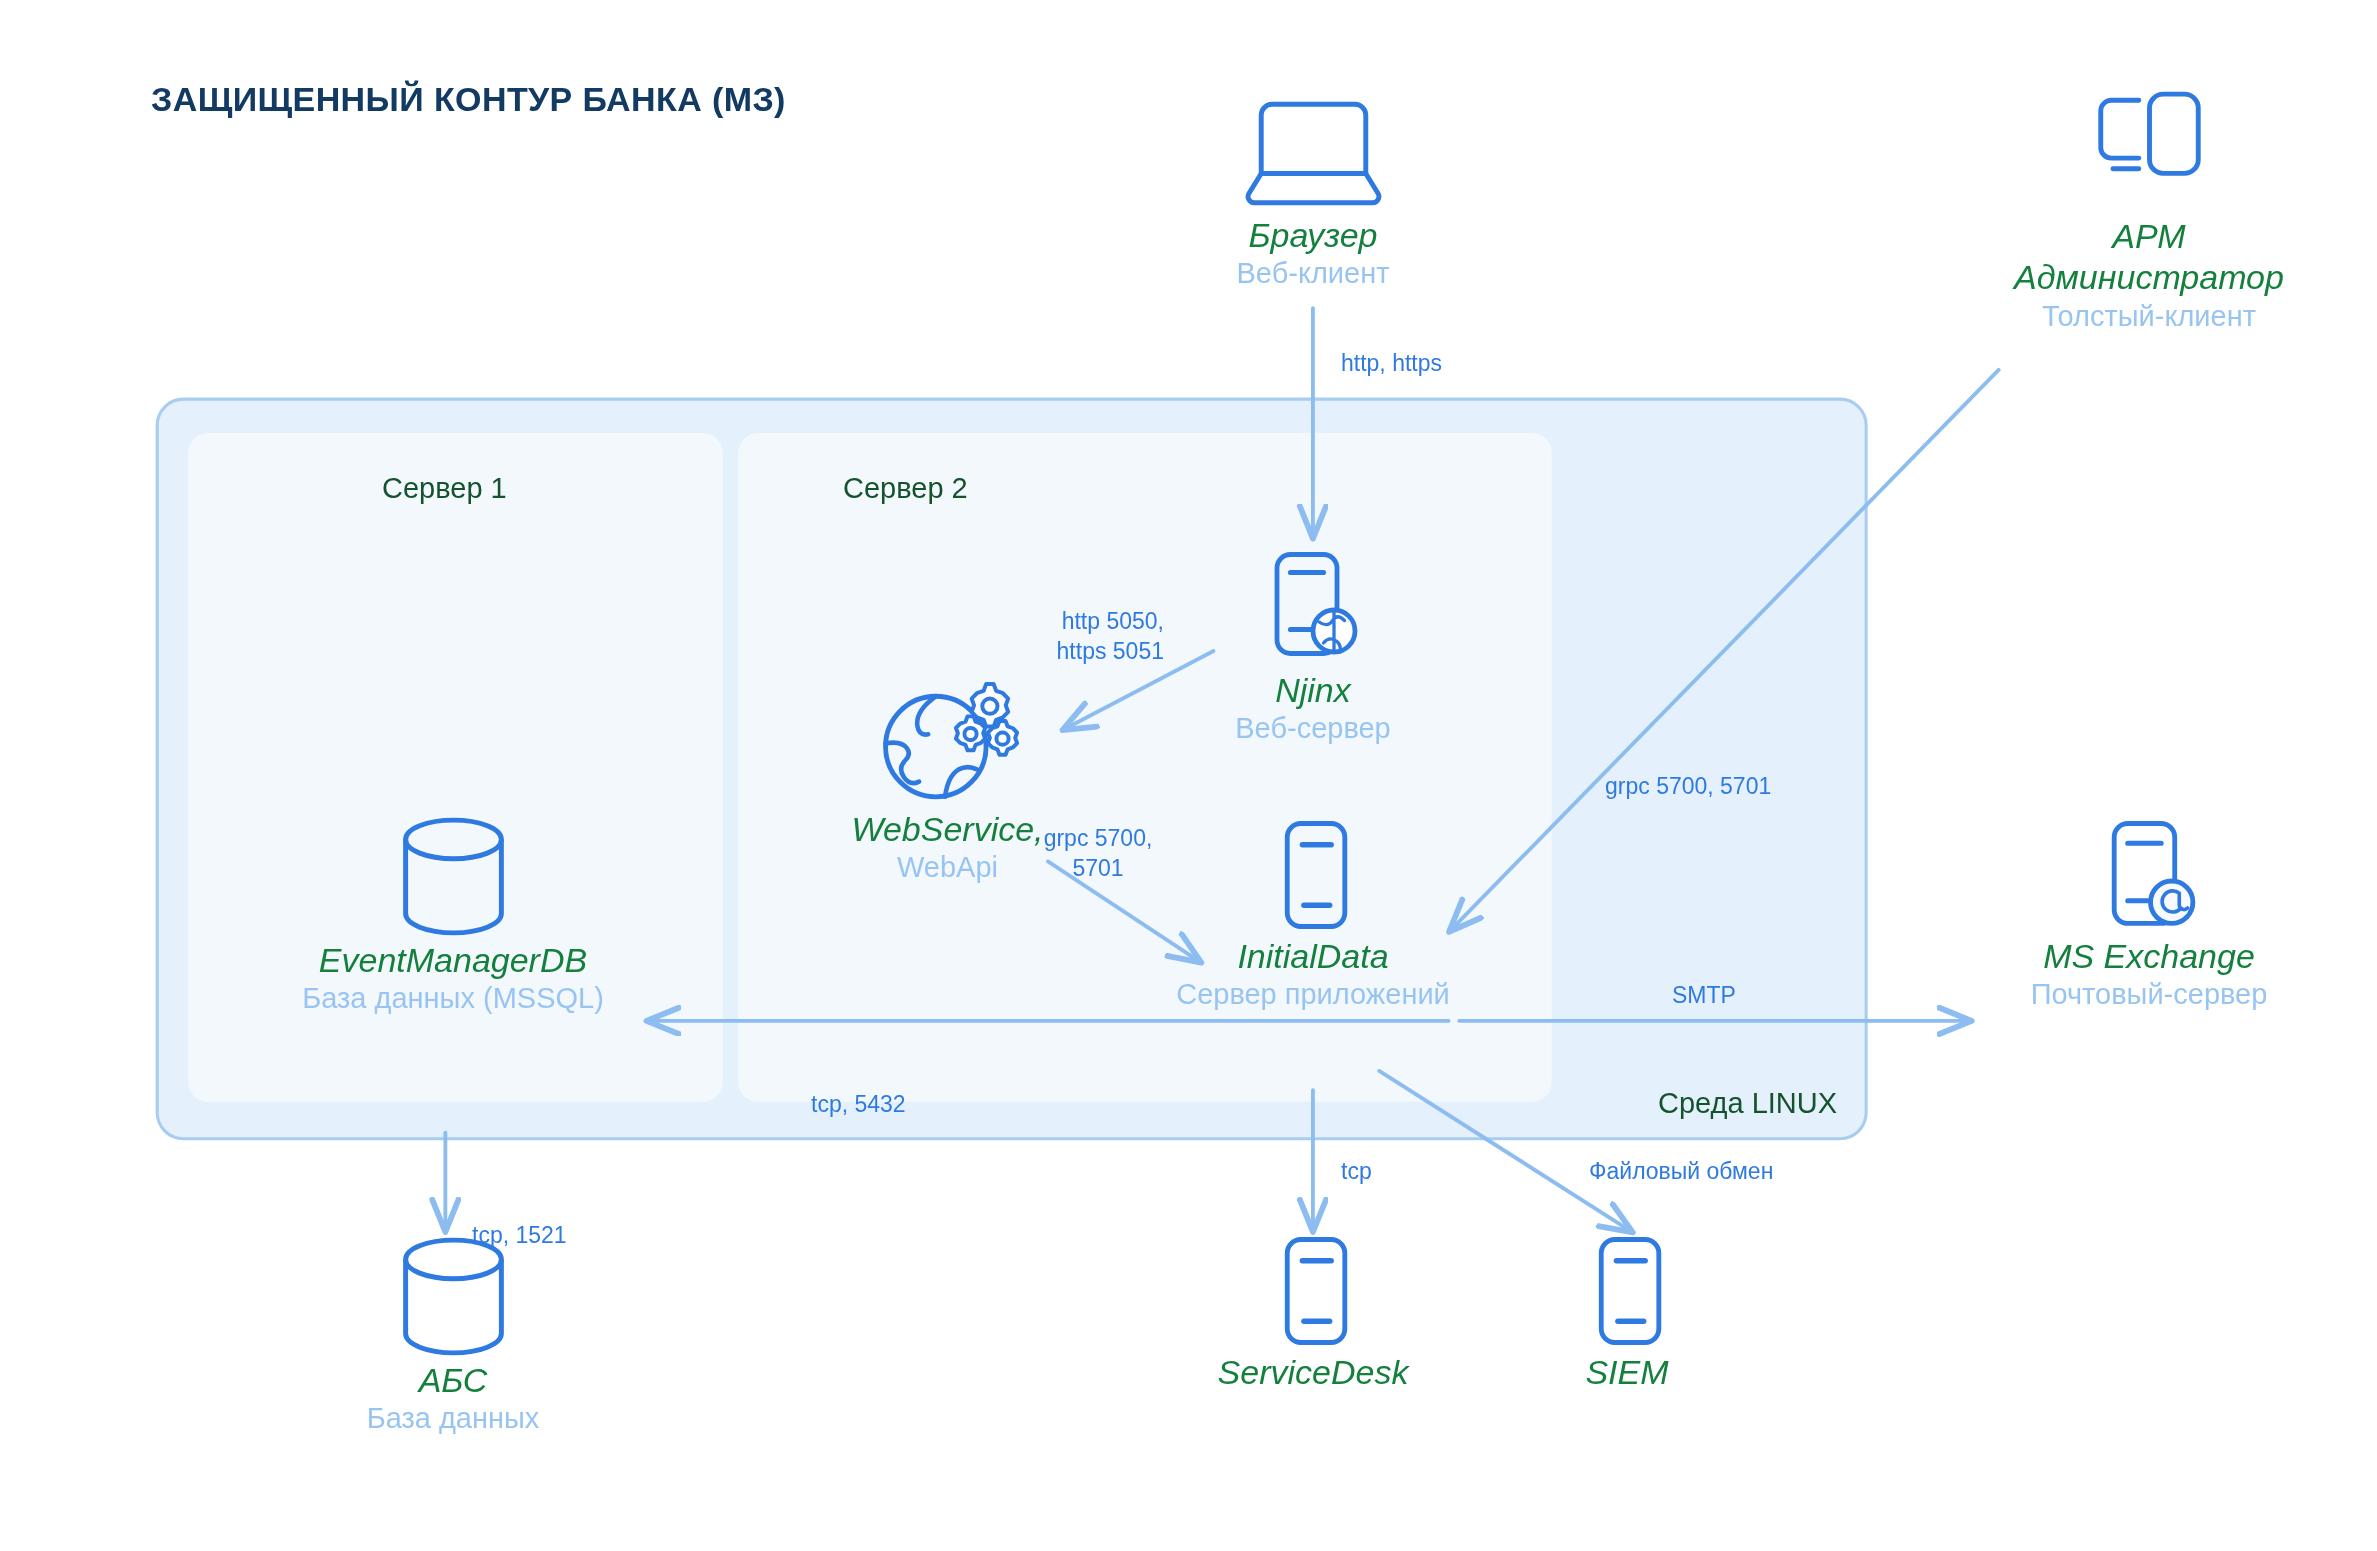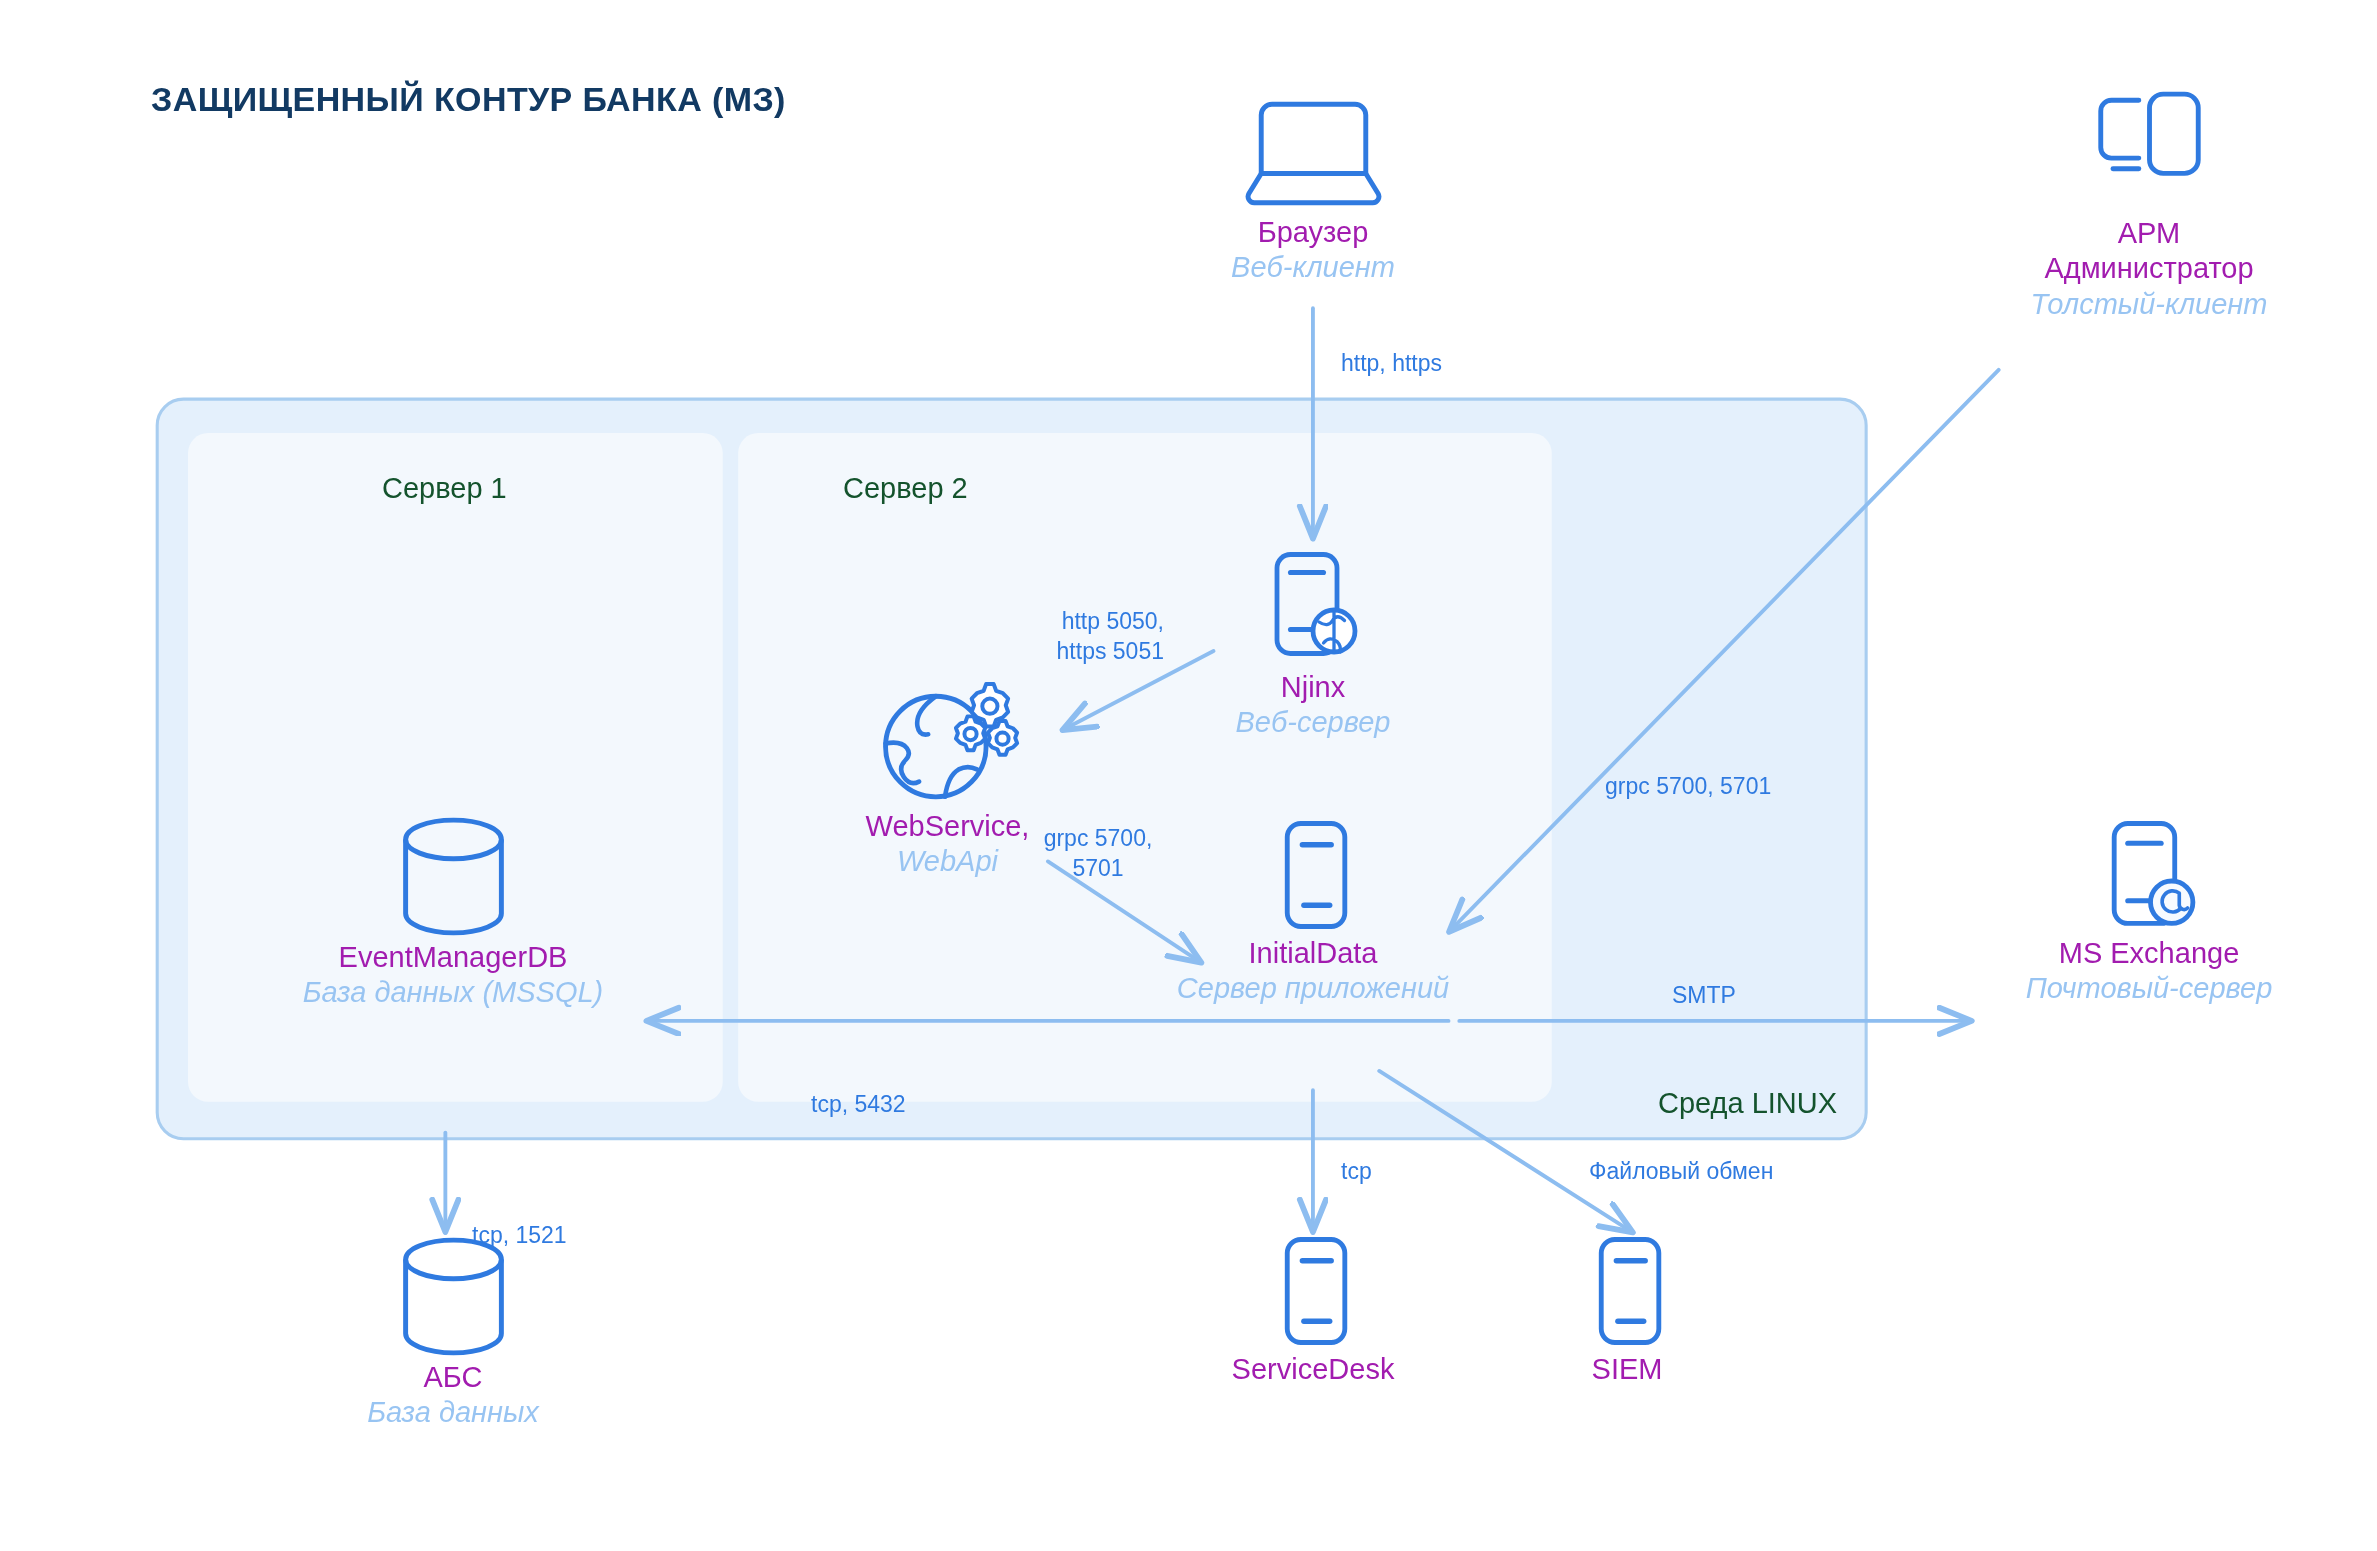--- a/index.html
+++ b/index.html
@@ -10,24 +10,24 @@
     position:absolute;left:151px;top:80px;
     font-size:34px;font-weight:700;letter-spacing:0.4px;
     color:#123a63;white-space:nowrap;
   }
   .zone-label{
     position:absolute;font-size:29px;color:#14532d;white-space:nowrap;
   }
   .node{position:absolute;text-align:center;}
   .node .icon{display:block;margin:0 auto;}
   .node .lbl{
-    font-size:29px;color:#a21caf;line-height:1.22;white-space:nowrap;
+    font-size:34px;color:#15803d;line-height:1.22;white-space:nowrap;font-style:italic;
   }
   .node .sub{
-    font-size:29px;color:#98c4f2;line-height:1.22;white-space:nowrap;font-style:italic;
+    font-size:29px;color:#98c4f2;line-height:1.22;white-space:nowrap;
   }
   .edge-label{
     position:absolute;font-size:23px;color:#2f7ae0;white-space:nowrap;
     text-align:center;line-height:1.32;
   }
 </style>
 </head>
 <body>
 
 <div id="stage">

